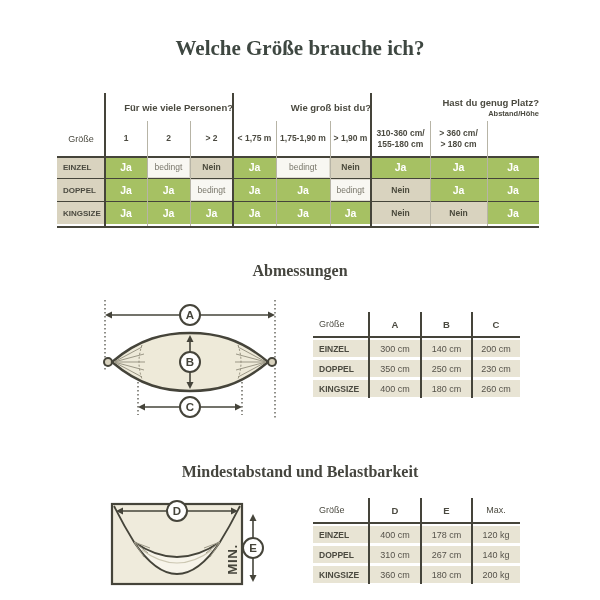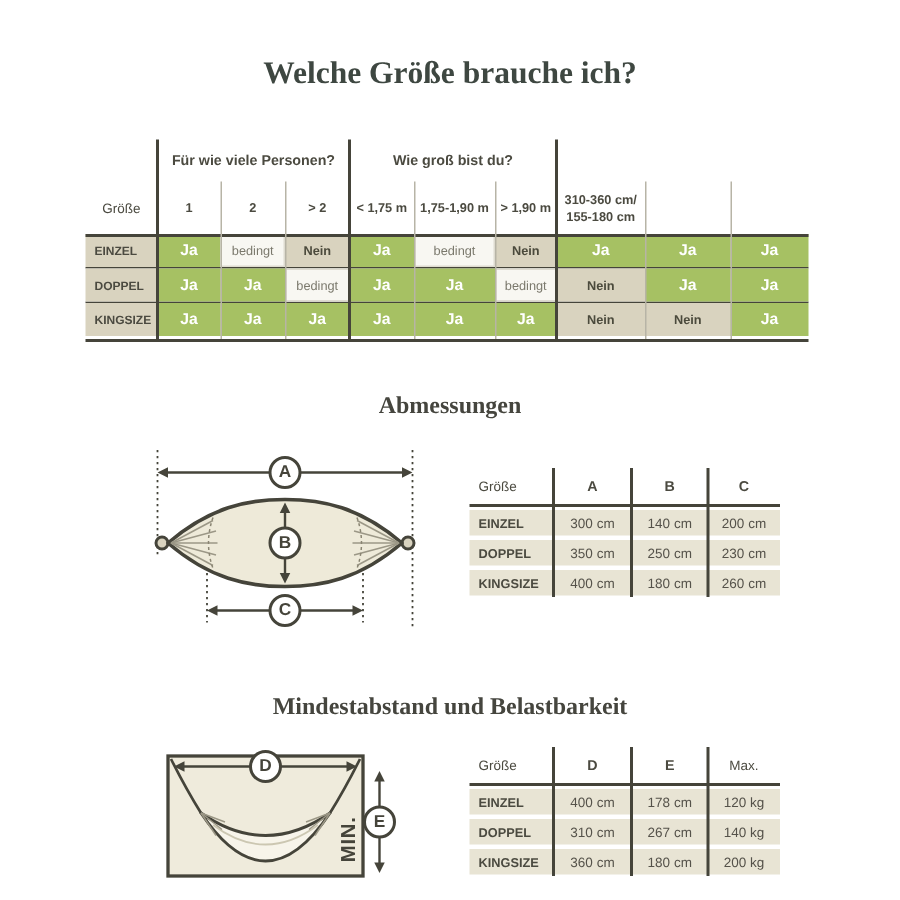--- a/index.html
+++ b/index.html
@@ -13,21 +13,21 @@
             font-weight:bold;font-size:8.5px;letter-spacing:.4px;color:#4b4a40;}
   .sect-head{position:absolute;left:0;width:600px;text-align:center;
              font-family:"Liberation Serif",serif;font-weight:bold;font-size:16px;color:#45453e;}
   .sect-head.dim{top:262px;}
   .sect-head.load{top:463px;}
 
   
   .mt{position:absolute;left:57px;top:93px;width:482px;height:135px;}
   .mt-row{display:grid;grid-template-columns:48px 42px 43px 43px 43px 54px 41px 59px 57px 52px;}
   .mt-head1{display:grid;grid-template-columns:48px 128px 138px 168px;height:28px;}
-  .mt-group{display:flex;flex-direction:column;justify-content:center;align-items:center;}
+  .mt-group{display:flex;flex-direction:column;justify-content:center;align-items:flex-end;}
   .g-label{font-weight:bold;font-size:9.5px;}
   .g-note{font-weight:bold;font-size:7.5px;margin-top:1px;}
   .mt-head2{height:35px;}
   .mt-cell{display:flex;align-items:center;justify-content:center;box-sizing:border-box;}
   .mt-subh{font-weight:bold;font-size:8.5px;text-align:center;white-space:pre-line;line-height:1.25;}
   .mt-sizeh{font-size:9px;}
   .mt-data{height:22px;border-bottom:1px solid var(--dark);}
   .mt-data:last-child{border-bottom:none;}
   .mt-rowlabel{justify-content:flex-start;padding-left:6px;background:var(--beige);
                font-weight:bold;font-size:8px;color:#4b4a40;}
@@ -82,31 +82,37 @@
 
   <div class="mt">
     <div class="mt-head1">
       <div></div>
       <div class="mt-group">
         <div class="g-label">Für wie viele Personen?</div>
       </div>
       <div class="mt-group">
         <div class="g-label">Wie groß bist du?</div>
       </div>
+      <div class="mt-group">
+        <div class="g-label">Hast du genug Platz?</div>
+        <div class="g-note">Abstand/Höhe</div>
+      </div>
     </div>
     <div class="mt-row mt-head2" id="mt-subrow">
         <div class="mt-cell mt-sizeh">Größe</div>
         <div class="mt-cell mt-subh">1</div>
         <div class="mt-cell mt-subh">2</div>
         <div class="mt-cell mt-subh">&gt; 2</div>
         <div class="mt-cell mt-subh">&lt; 1,75 m</div>
         <div class="mt-cell mt-subh">1,75-1,90 m</div>
         <div class="mt-cell mt-subh">&gt; 1,90 m</div>
         <div class="mt-cell mt-subh">310-360 cm/
 155-180 cm</div>
+        <div class="mt-cell mt-subh">&gt; 360 cm/
+&gt; 180 cm</div>
       </div>
     <div id="mt-body">
         <div class="mt-row mt-data">
           <div class="mt-cell mt-rowlabel">EINZEL</div>
           <div class="mt-cell val-ja">Ja</div>
           <div class="mt-cell val-bedingt">bedingt</div>
           <div class="mt-cell val-nein">Nein</div>
           <div class="mt-cell val-ja">Ja</div>
           <div class="mt-cell val-bedingt">bedingt</div>
           <div class="mt-cell val-nein">Nein</div>

